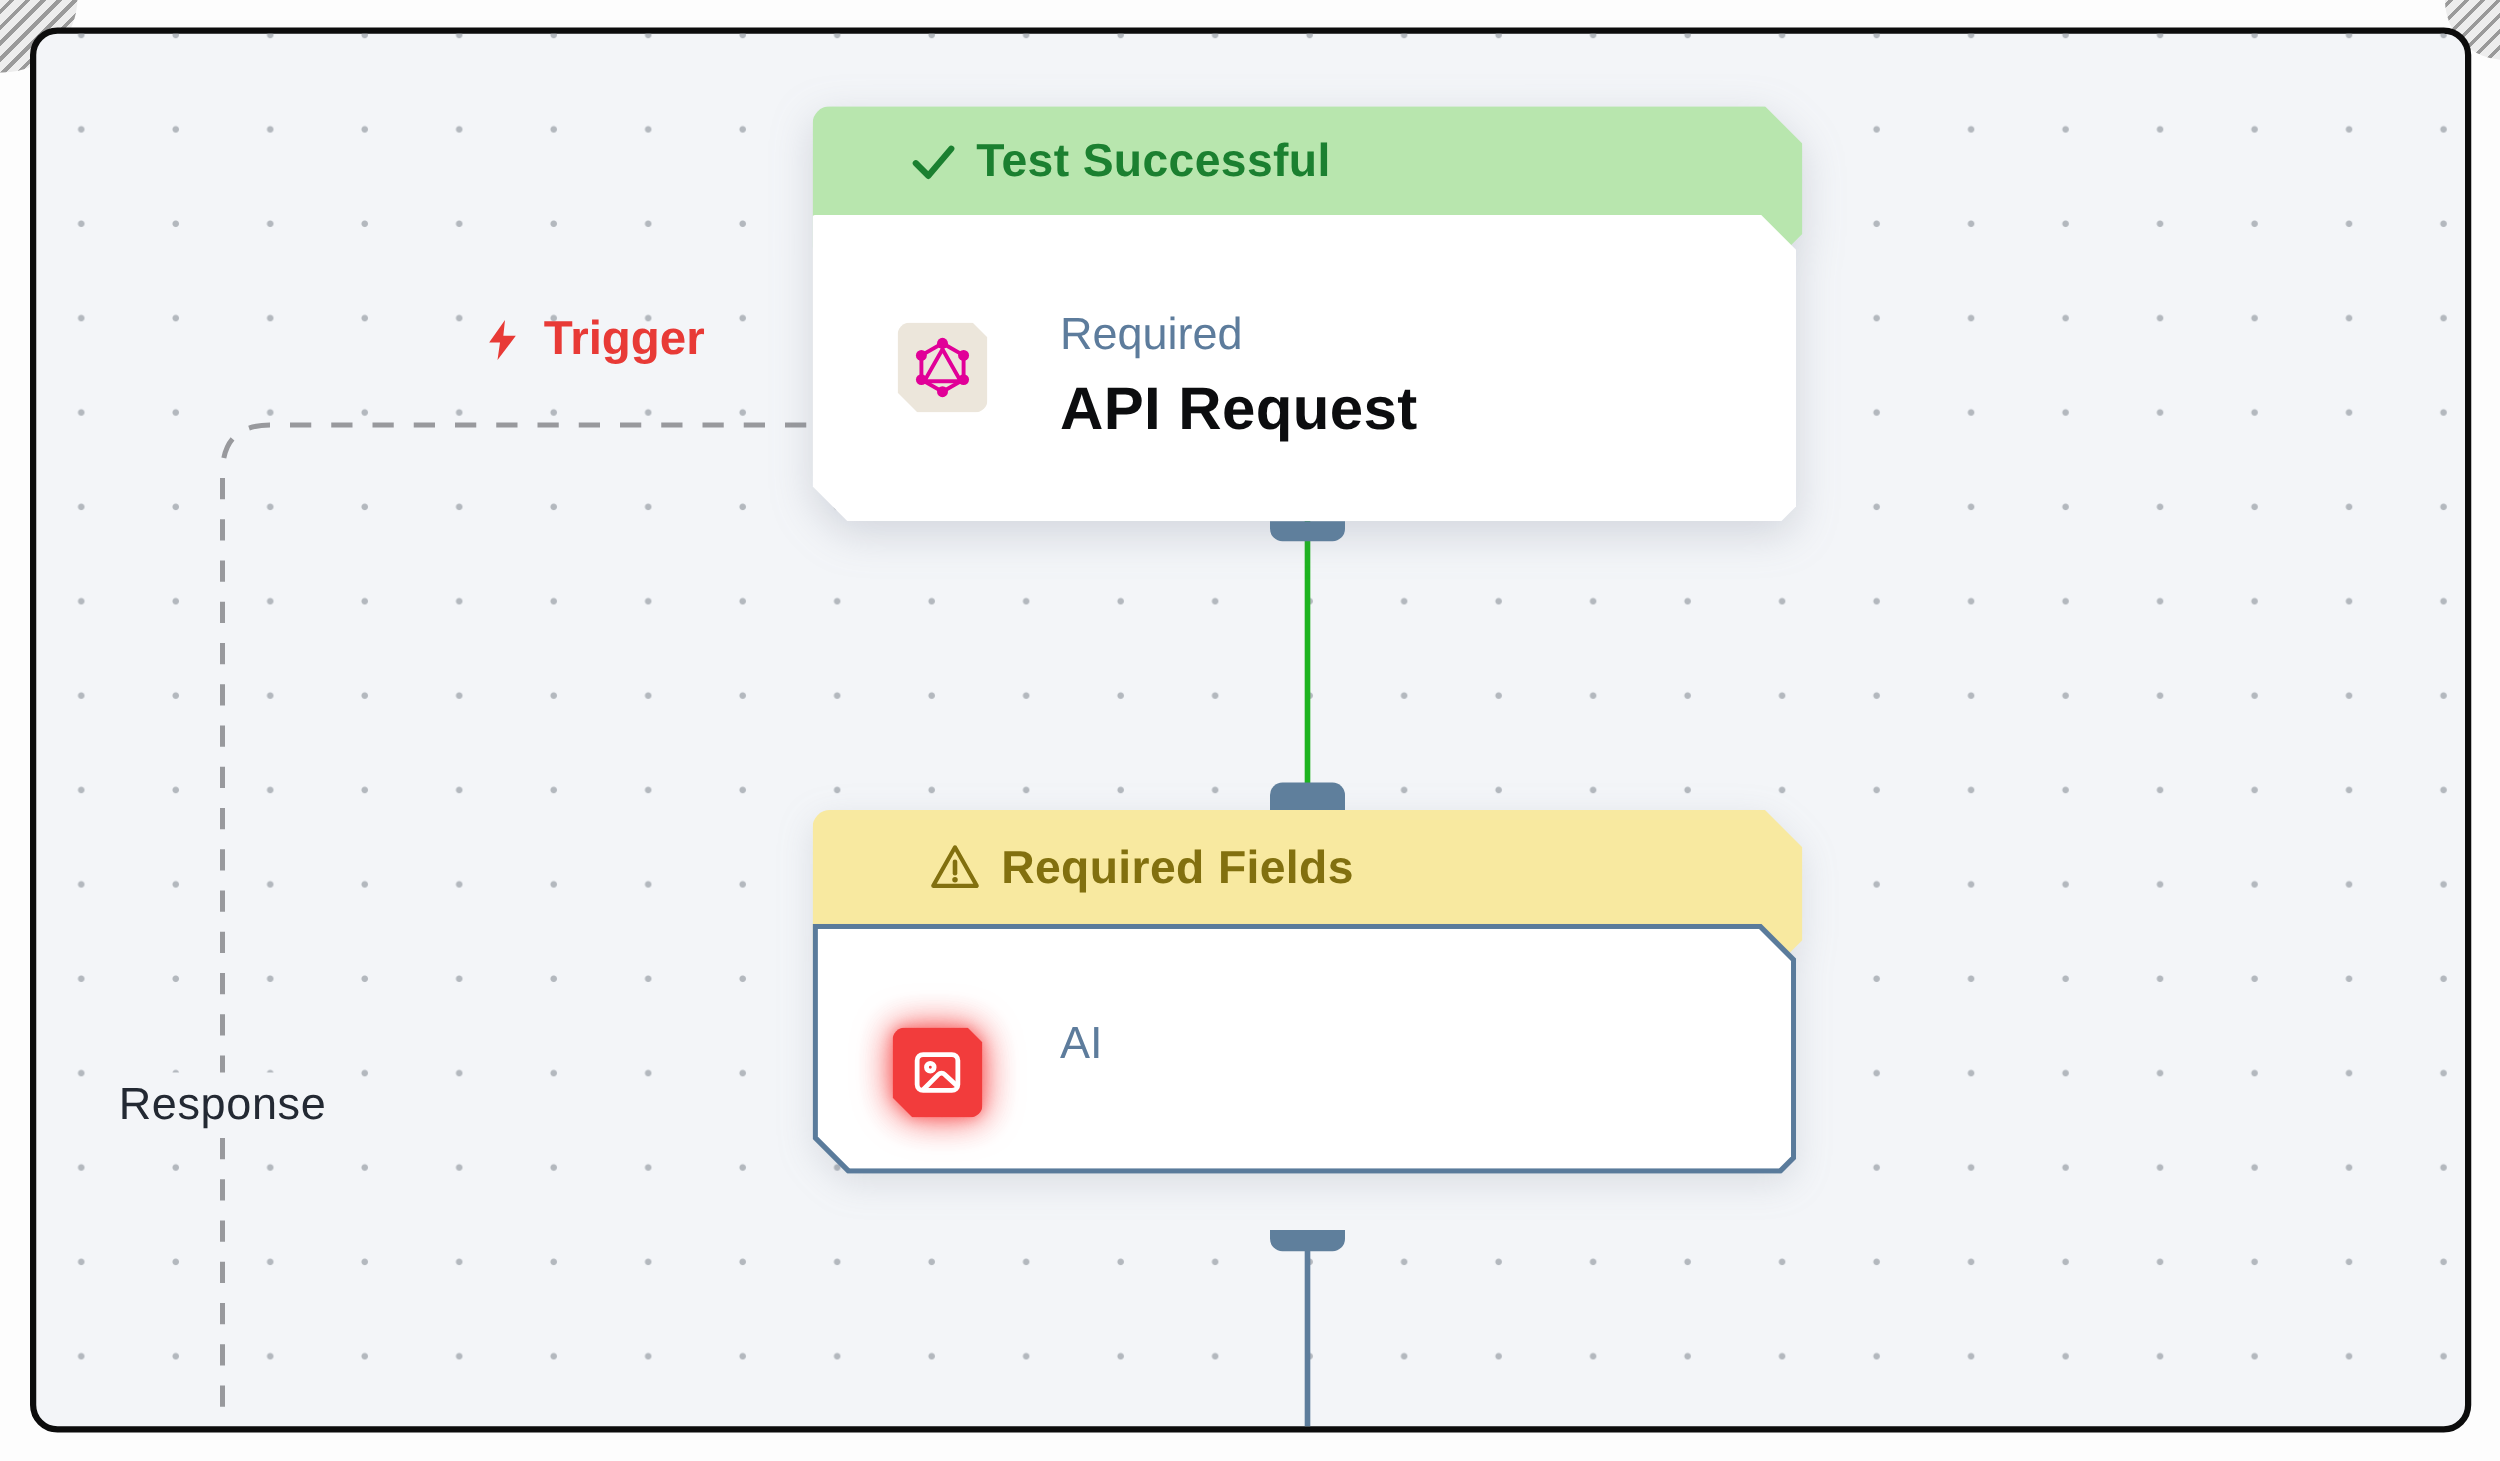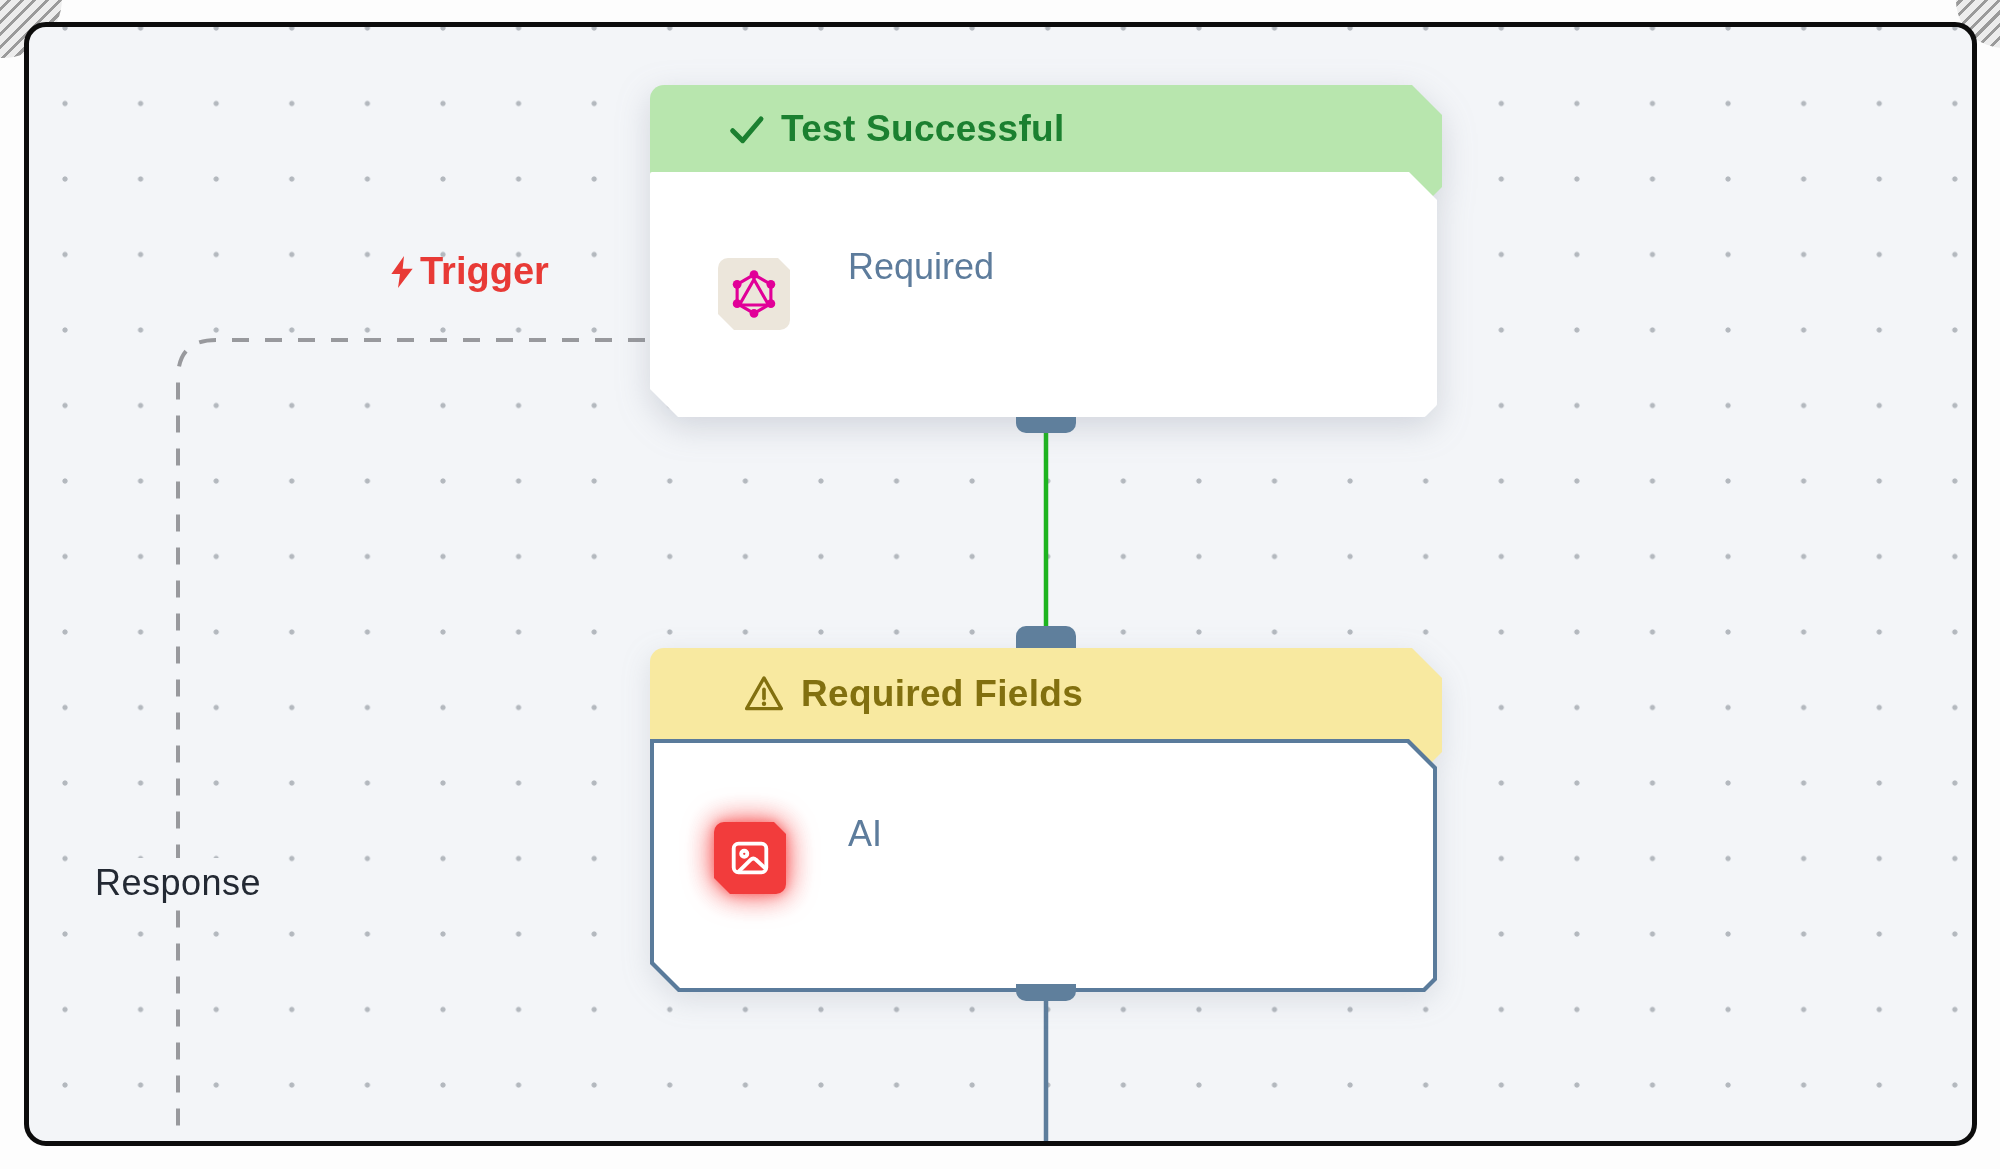--- a/index.html
+++ b/index.html
@@ -26,21 +26,21 @@
     position:absolute; left:-29px; top:-27px; width:2000px; height:1169px;
     background-image:radial-gradient(circle at 3px 3px, #b3b8be 2.2px, rgba(0,0,0,0) 3px);
     background-size:75.6px 75.5px;
     background-position:62px 25px;
   }
   .edges-svg { position:absolute; left:0; top:0; width:2000px; height:1169px; z-index:1; }
 
   
   .trigger-label {
     position:absolute; left:386px; top:250px; z-index:2;
-    display:flex; align-items:center; gap:2px;
+    display:flex; align-items:center; gap:17px;
     font-size:38px; font-weight:700; color:#e83a36;
   }
   .response-label {
     position:absolute; left:178px; top:838px; transform:translateX(-50%); z-index:2;
     background:#f3f5f8; padding:4px 12px;
     font-size:36px; font-weight:400; color:#232933; letter-spacing:.5px;margin-top:20px;
   }
 
   
   .node { position:absolute; width:792px; z-index:3; }
@@ -64,21 +64,21 @@
 
   .card {
     position:absolute; left:0; width:787px; height:246px; background:#ffffff;
     clip-path:polygon(0 0, calc(100% - 28px) 0, 100% 28px,
       100% calc(100% - 12px), calc(100% - 12px) 100%,
       28px 100%, 0 calc(100% - 28px));
     border-radius:2px 0 14px 0;
   }
   .card-1 { top:87px; height:245px; }
   .card-outer { 
-    position:absolute; left:0; top:91px; width:787px; height:253px;
+    position:absolute; left:0; top:91px; width:787px; height:200px;
     clip-path:polygon(0 0, calc(100% - 28px) 0, 100% 28px,
       100% calc(100% - 12px), calc(100% - 12px) 100%,
       28px 100%, 0 calc(100% - 28px));
   }
   .card-inner {
     position:absolute; left:4px; top:4px; right:4px; bottom:4px; background:#ffffff;
     clip-path:polygon(0 0, calc(100% - 26px) 0, 100% 26px,
       100% calc(100% - 10px), calc(100% - 10px) 100%,
       26px 100%, 0 calc(100% - 26px));
   }
@@ -149,20 +149,21 @@
             <path d="M12 5 L19 17.3 L5 17.3 Z" fill="none" stroke="#e10098" stroke-width="1.5"></path>
             <circle cx="12" cy="2.7" r="2.1" fill="#e10098"></circle>
             <circle cx="20.1" cy="7.35" r="2.1" fill="#e10098"></circle>
             <circle cx="20.1" cy="16.65" r="2.1" fill="#e10098"></circle>
             <circle cx="12" cy="21.3" r="2.1" fill="#e10098"></circle>
             <circle cx="3.9" cy="16.65" r="2.1" fill="#e10098"></circle>
             <circle cx="3.9" cy="7.35" r="2.1" fill="#e10098"></circle>
           </svg>
         </div>
         <div class="node-category">Required</div>
+        <div class="node-title">API Request</div>
       </div>
     </div>
 
     <div class="node node-2">
       <div class="banner banner-2" style="background:#f8e9a0;">
         <div class="banner-row">
           <svg width="44" height="44" viewBox="0 0 24 24">
             <path d="M12 3.2 L21.5 20 H2.5 Z" fill="none" stroke="#82700f" stroke-width="1.8" stroke-linejoin="round"></path>
             <path d="M12 9.5 L12 14.5" stroke="#82700f" stroke-width="2" stroke-linecap="round"></path>
             <circle cx="12" cy="17.3" r="1.2" fill="#82700f"></circle>

